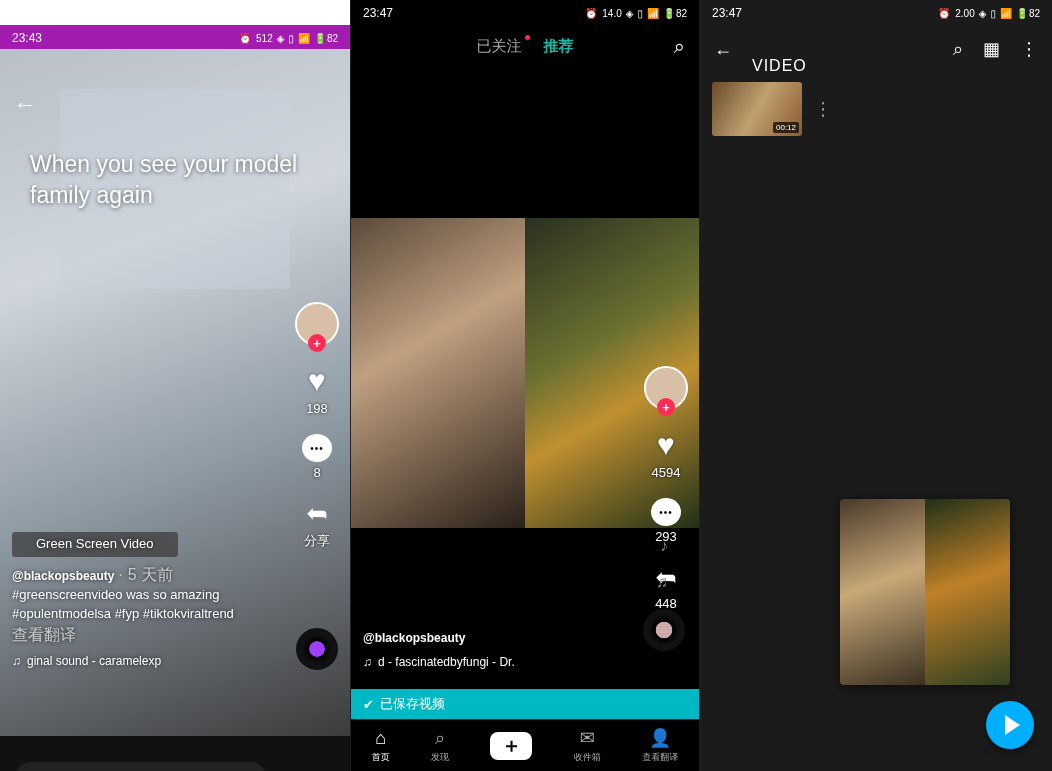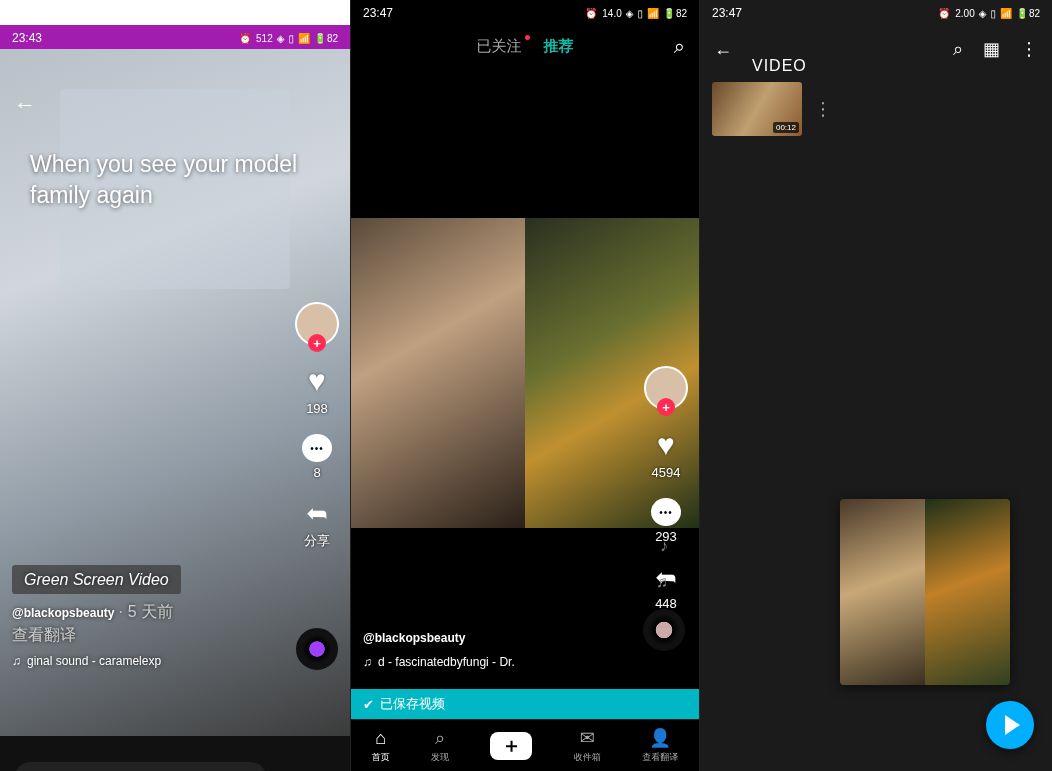--- a/index.html
+++ b/index.html
@@ -27,21 +27,21 @@
   .plus-badge { position:absolute; bottom:-8px; left:50%; transform:translateX(-50%); width:18px; height:18px; background:#fe2c55; border-radius:50%; display:flex; align-items:center; justify-content:center; font-size:13px; font-weight:700; }
   .rail-item { display:flex; flex-direction:column; align-items:center; gap:3px; }
   .rail-item .lbl { font-size:13px; text-shadow:0 0 3px #000; }
   .heart { font-size:30px; color:#fff; text-shadow:0 0 3px rgba(0,0,0,.5); }
   .bubble { width:30px; height:28px; background:#fff; border-radius:50%; position:relative; }
   .bubble::after { content:"•••"; position:absolute; inset:0; display:flex; align-items:center; justify-content:center; font-size:10px; color:#000; letter-spacing:1px; }
   .share { font-size:26px; transform:scaleX(-1); }
 
   .info { position:absolute; left:12px; bottom:70px; right:70px; font-size:13px; line-height:1.45; text-shadow:0 0 4px rgba(0,0,0,.8); }
   .p1 .info { bottom:70px; }
-  .chip { display:inline-block; background:rgba(60,60,60,.75); padding:3px 12px; border-radius:3px; font-size:16px; margin-bottom:6px;font-style:italic; }
+  .chip { display:inline-block; background:rgba(60,60,60,.75); padding:3px 24px; border-radius:3px; font-size:13px; margin-bottom:6px; }
   .handle { font-weight:600; font-size:12px; }
   .dim { color:#ccc; font-size:16px; }
   .music-row { display:flex; align-items:center; gap:6px; margin-top:6px; font-size:12px; }
   .disc { position:absolute; right:12px; bottom:70px; width:42px; height:42px; border-radius:50%; background:radial-gradient(circle,#a040ff 35%,#000 38%,#222 100%); border:6px solid #111; }
 
   .comment-bar { position:absolute; left:0; right:0; bottom:0; height:60px; background:#111; display:flex; align-items:flex-end; padding:0 14px; gap:14px; }
   .comment-bar .inp { flex:1; background:#222; border-radius:18px; height:34px; display:flex; align-items:center; padding:0 14px; color:#888; font-size:14px; }
   .comment-bar .glyph { font-size:20px; color:#aaa; }
 
   
@@ -124,20 +124,21 @@
       <div class="rail-item">
         <span class="share">➦</span>
         <span class="lbl">分享</span>
       </div>
     </div>
 
     <div class="info">
       <span class="chip">Green Screen Video</span><br>
       <span class="handle">@blackopsbeauty</span>
       <span class="dim">· 5 天前</span>
+      <div>#greenscreenvideo was so amazing #opulentmodelsa #fyp #tiktokviraltrend</div>
       <div class="dim">查看翻译</div>
       <div class="music-row">
         <span>♫</span>
         <span>ginal sound - caramelexp</span>
       </div>
     </div>
     <div class="disc"></div>
   </div>
 
   <div class="comment-bar">

